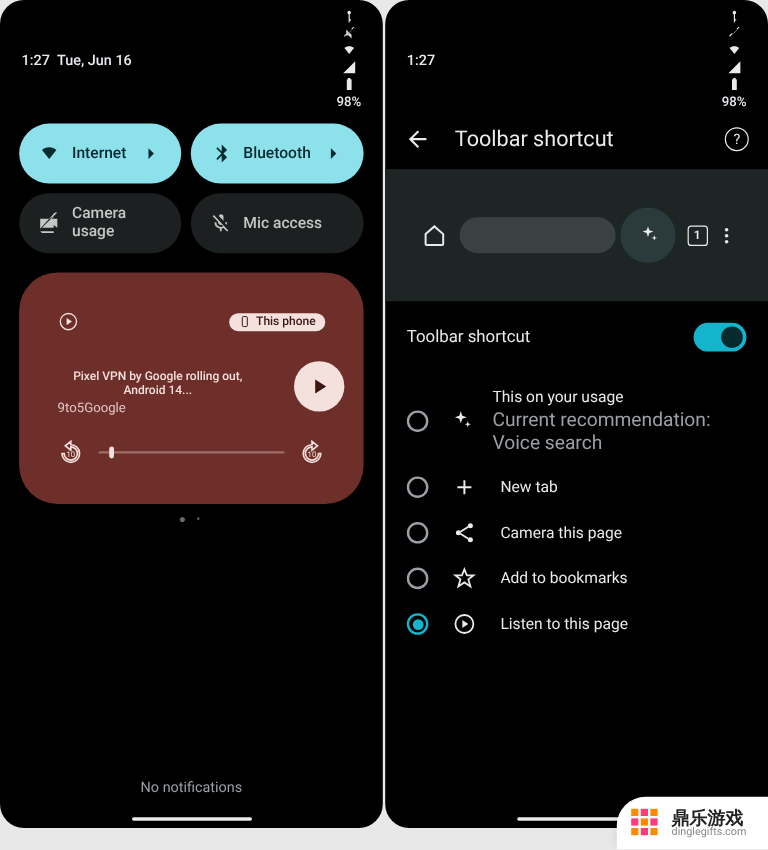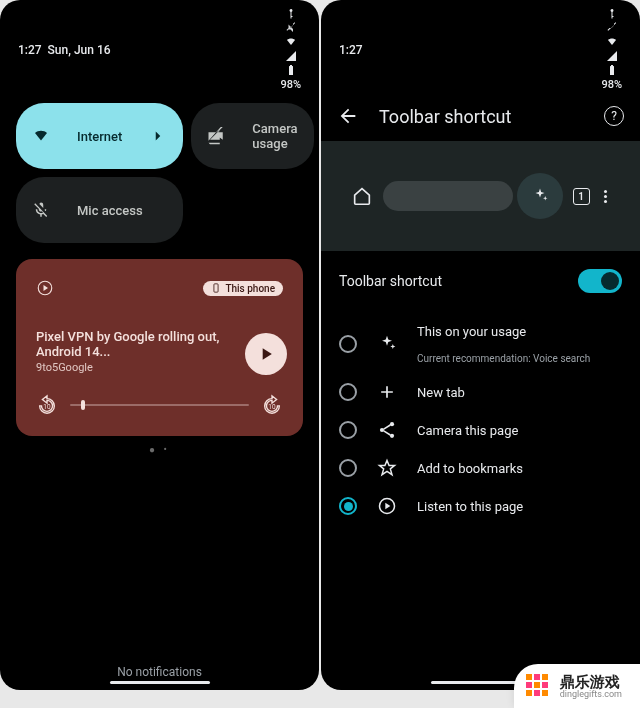--- a/index.html
+++ b/index.html
@@ -8,31 +8,31 @@
   .phone { width: 319px; height: 690px; background: #000; border-radius: 20px; overflow: hidden; position: relative; color: #e8eaed; }
   
   
   .status-bar { display: flex; justify-content: space-between; align-items: center; padding: 8px 18px 4px; font-size: 12px; font-weight: 500; }
   .status-bar.light { color: #e8eaed; }
   .status-right { display: flex; align-items: center; gap: 2px; font-size: 11px; flex-direction: column; }
   .status-right svg { width: 12px; height: 12px; }
   
   
   .qs-grid { display: grid; grid-template-columns: 1fr 1fr; gap: 8px; padding: 8px 16px; }
-  .qs-tile { border-radius: 28px; height: 66px; display: flex; align-items: center; padding: 0 16px; gap: 27px; font-size: 13px; font-weight: 500; position: relative; }
+  .qs-tile { border-radius: 28px; height: 50px; display: flex; align-items: center; padding: 0 16px; gap: 10px; font-size: 13px; font-weight: 500; position: relative; }
   .qs-tile.on { background: #8ce1eb; color: #062a2e; }
   .qs-tile.off { background: #1d2021; color: #c4c7c5; }
   .qs-tile .chev { margin-left: auto; }
   .qs-tile svg { width: 18px; height: 18px; flex-shrink: 0; }
   
   
-  .media-card { margin: 8px 16px; background: #6e2f2a; border-radius: 16px; padding: 20px; color: #f4e0dc; position: relative; }
+  .media-card { margin: 8px 16px; background: #6e2f2a; border-radius: 32px; padding: 32px; color: #f4e0dc; position: relative; }
   .media-top { display: flex; align-items: center; gap: 8px; font-size: 11px; }
   .media-top .phone-chip { margin-left: auto; background: #f4e0dc; color: #3a1713; border-radius: 10px; padding: 2px 8px; display: flex; align-items: center; gap: 4px; font-size: 10px; font-weight: 500; }
-  .media-title { margin-top: 32px; font-size: 13px; font-weight: 500; padding-right: 56px; }
+  .media-title { margin-top: 32px; font-size: 10px; font-weight: 500; padding-right: 56px; text-align: center; }
   .media-source { font-size: 11px; opacity: .85; margin-top: 2px; }
   .play-btn { position: absolute; right: 16px; top: 74px; width: 42px; height: 42px; border-radius: 50%; background: #f4e0dc; display: flex; align-items: center; justify-content: center; }
   .play-btn svg { width: 20px; height: 20px; fill: #3a1713; }
   .media-controls { display: flex; align-items: center; gap: 12px; margin-top: 20px; }
   .seek-bar { flex: 1; height: 2px; background: rgba(244,224,220,.35); border-radius: 2px; position: relative; }
   .seek-thumb { position: absolute; left: 6%; top: -4px; width: 4px; height: 10px; background: #f4e0dc; border-radius: 2px; }
   .rewind-icon, .fwd-icon { width: 22px; height: 22px; }
   .dots { text-align: center; margin-top: 4px; font-size: 10px; color: #6a6a6a; letter-spacing: 3px; }
   
   .no-notif { text-align: center; font-size: 12px; color: #9aa0a6; margin-top: 210px; }
@@ -55,40 +55,40 @@
   .toggle::after { content: ""; position: absolute; right: 3px; top: 3px; width: 18px; height: 18px; background: #062a2e; border-radius: 50%; }
   
   .opt-list { padding: 4px 6px; }
   .opt { display: flex; align-items: center; gap: 16px; padding: 9px 12px; }
   .radio { width: 18px; height: 18px; border: 2px solid #9aa0a6; border-radius: 50%; flex-shrink: 0; display: flex; align-items: center; justify-content: center; }
   .radio.sel { border-color: #12b5cb; }
   .radio.sel::after { content: ""; width: 9px; height: 9px; background: #12b5cb; border-radius: 50%; }
   .opt-icon { width: 28px; display: flex; justify-content: center; }
   .opt-icon svg { width: 20px; height: 20px; }
   .opt-text { font-size: 13px; }
-  .opt-sub { font-size: 10px; color: #9aa0a6; margin-top: 14px; }
+  .opt-sub { font-size: 16px; color: #9aa0a6; margin-top: 1px; }
   
   
   .watermark { position: absolute; right: 0; bottom: 0; background: #fff; border-top-left-radius: 24px; padding: 10px 18px 8px 46px; display: flex; align-items: center; gap: 8px; box-shadow: 0 -2px 8px rgba(0,0,0,.1); }
   .wm-logo { position: absolute; left: 12px; top: 10px; display: grid; grid-template-columns: repeat(3,6px); grid-template-rows: repeat(3,6px); gap: 2px; }
   .wm-logo span { width: 6px; height: 6px; }
   .wm-text { display: flex; flex-direction: column; line-height: 1.1; }
   .wm-cn { font-size: 15px; font-weight: 700; color: #222; }
   .wm-url { font-size: 9px; color: #888; }
   svg { fill: currentColor; }
 </style>
 </head>
 <body>
 
 <div class="screens">
 
   <div class="phone">
     <div class="status-bar light">
       <div>
-        <span>1:27</span>&nbsp;&nbsp;<span>Sun, Jun 16</span>
+        <span>1:27</span>&nbsp;&nbsp;<span>Tue, Jun 16</span>
       </div>
       <div class="status-right">
         <svg viewBox="0 0 24 24">
             <path d="M12 2a3 3 0 0 0-3 3c0 1.3.84 2.4 2 2.82V21h2v-3h2v-2h-2v-8.18A3 3 0 0 0 12 2z"></path>
           </svg>
         <svg viewBox="0 0 24 24">
             <path d="M16 7l-5 5H7v0l-4 4 1.4 1.4L20.4 2 19 0.6 16 3.6V7zM7 9v6h4l5 5V14l-9-9v4z" opacity=".9"></path>
           </svg>
         <svg viewBox="0 0 24 24">
             <path d="M12 18l8-10c-4-4-12-4-16 0l8 10z"></path>
@@ -102,20 +102,29 @@
         <span>98%</span>
       </div>
     </div>
 
     <div class="qs-grid">
       <div class="qs-tile on">
         <svg viewBox="0 0 24 24">
             <path d="M12 18l8-10c-4-4-12-4-16 0l8 10z"></path>
           </svg>
         <span>Internet</span>
+        <svg class="chev" viewBox="0 0 24 24">
+            <path d="M9 6l6 6-6 6V6z"></path>
+          </svg>
+      </div>
+      <div class="qs-tile on">
+        <svg viewBox="0 0 24 24">
+            <path d="M13 2v7.6L8.4 5 7 6.4 12.6 12 7 17.6 8.4 19 13 14.4V22l6-6-4-4 4-4-6-6z"></path>
+          </svg>
+        <span>Bluetooth</span>
         <svg class="chev" viewBox="0 0 24 24">
             <path d="M9 6l6 6-6 6V6z"></path>
           </svg>
       </div>
       <div class="qs-tile off">
         <svg viewBox="0 0 24 24">
             <path d="M21 7v10l-4-3v3H4l17-17-1.4-1.4L2 18.2V7h11l2-2h2l-2 2h6zM2 21l2 2h13v-2H2z"></path>
           </svg>
         <span>Camera usage</span>
       </div>

